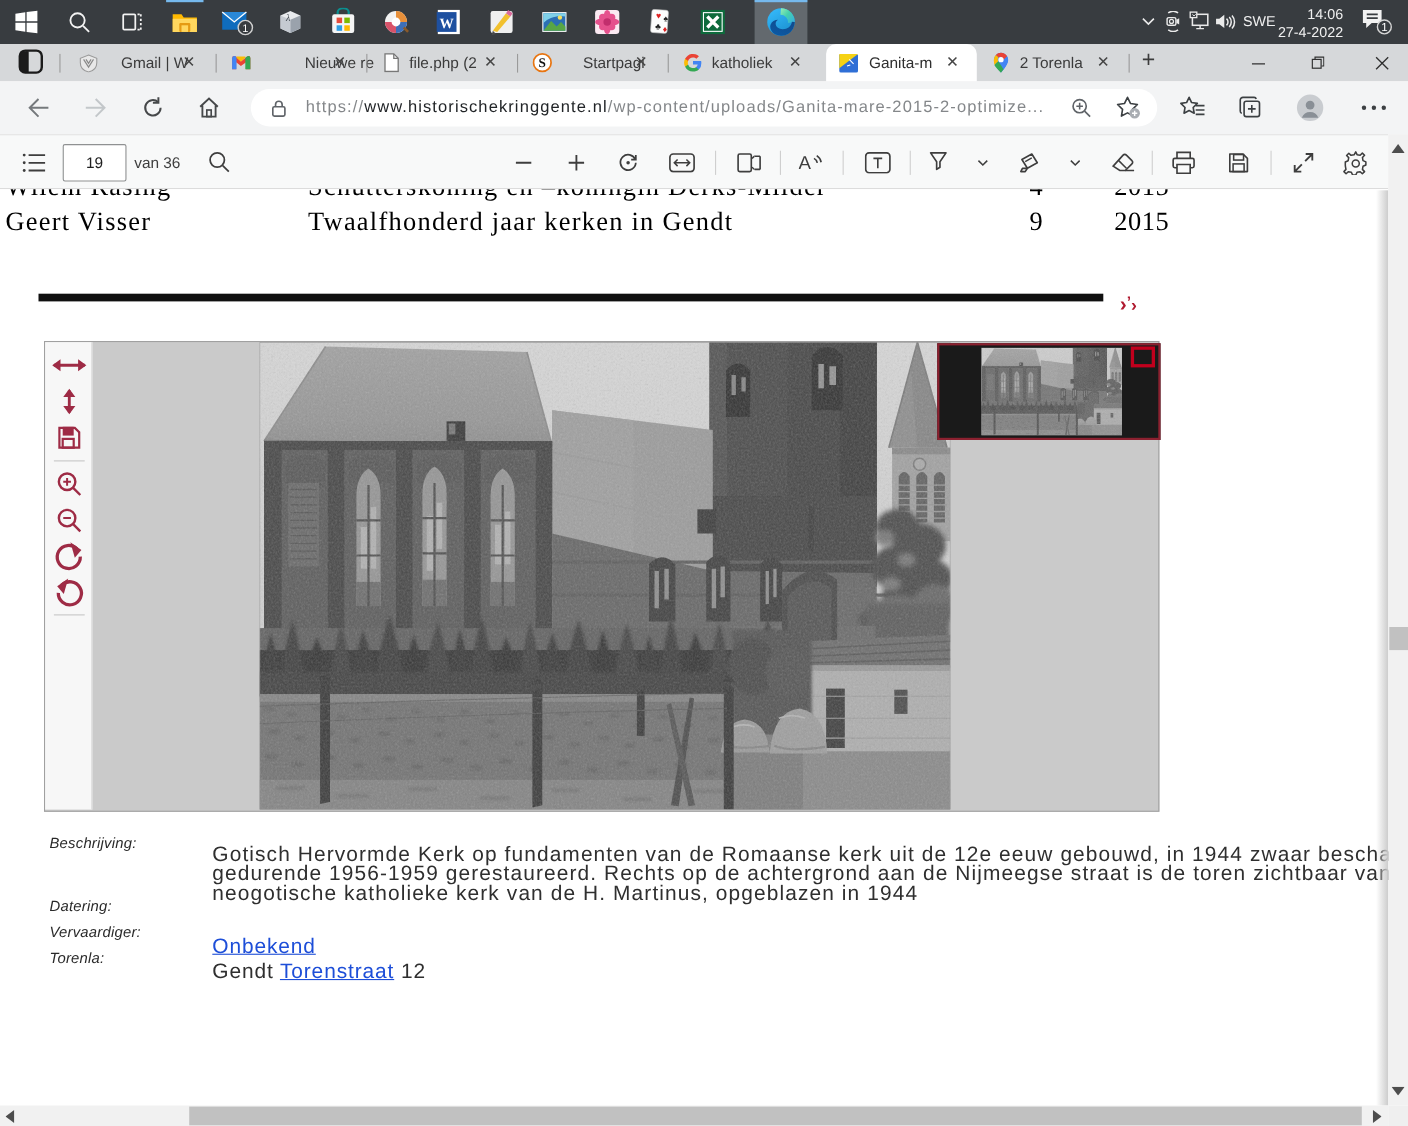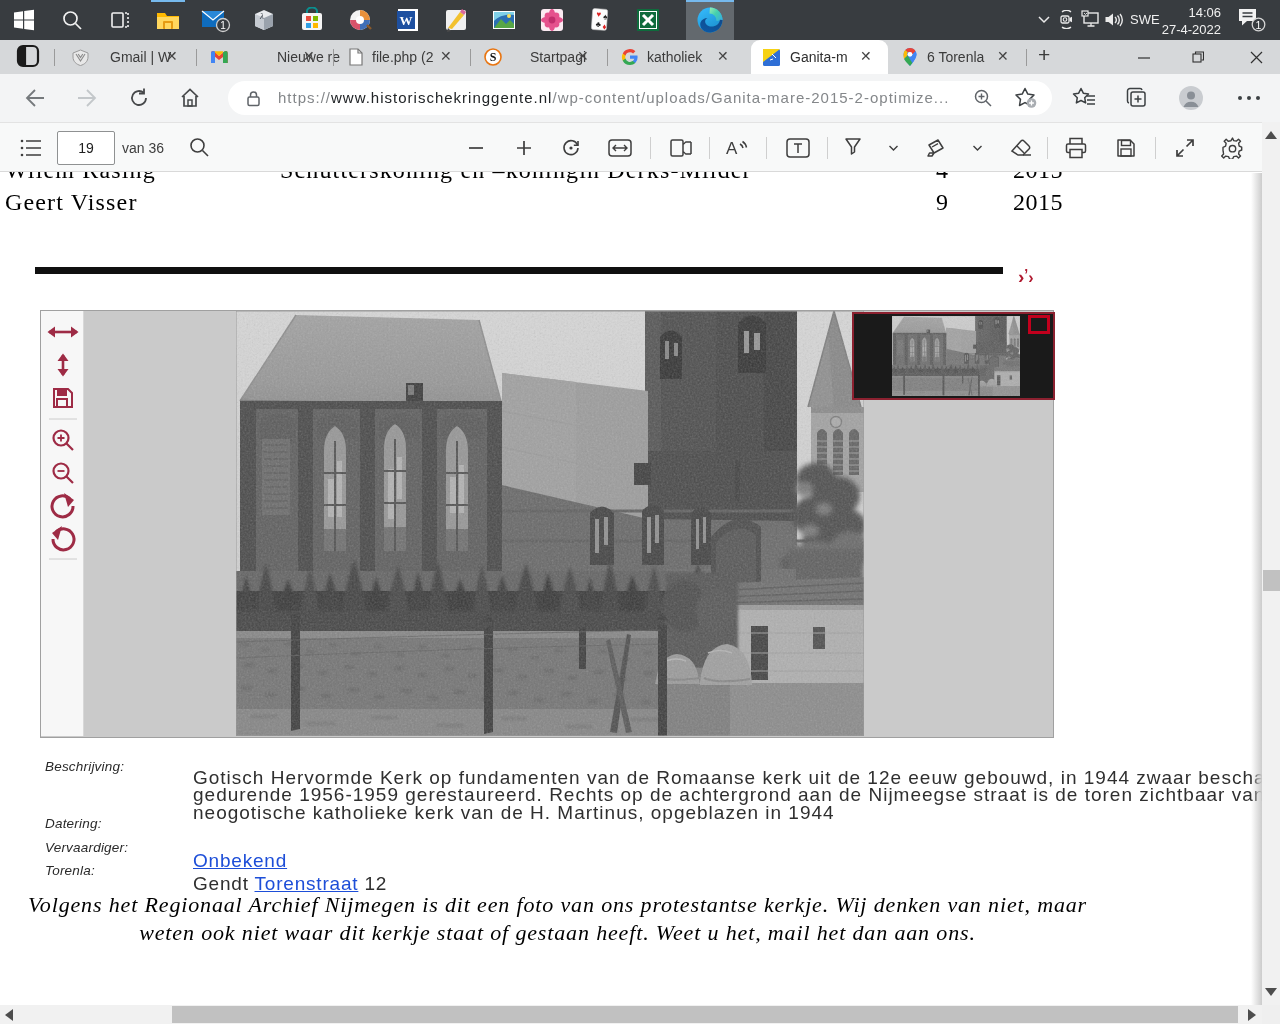--- a/index.html
+++ b/index.html
@@ -291,21 +291,21 @@
 
   <svg width="16" height="20" viewBox="0 0 16 20" style="position:absolute;left:902px;top:7px;">
       <path d="M8 1 a6.5 6.5 0 0 1 6.5 6.5 C14.5 12 8 19 8 19 S1.5 12 1.5 7.5 A6.5 6.5 0 0 1 8 1 Z" fill="#4285f4"></path>
       <path d="M8 1 a6.5 6.5 0 0 1 5.6 3.2 L9.8 8 A2.6 2.6 0 0 0 5.8 5.2 L3.2 2.9 A6.5 6.5 0 0 1 8 1 Z" fill="#ea4335"></path>
       <path d="M3.2 2.9 L5.8 5.2 A2.6 2.6 0 0 0 5.6 8.6 L2 12 A14 14 0 0 1 1.5 7.5 A6.5 6.5 0 0 1 3.2 2.9 Z" fill="#fbbc04"></path>
       <path d="M13.6 4.2 A6.5 6.5 0 0 1 14.5 7.5 C14.5 10 12.2 13.5 10.3 16 L5.6 8.6 A2.6 2.6 0 0 0 9.8 8 Z" fill="#4285f4"></path>
       <path d="M2 12 L5.6 8.6 a2.6 2.6 0 0 0 4.2-.6 l4.7-3.8" fill="none"></path>
       <path d="M8 19 C8 19 10.3 16 10.3 16 L5.6 8.6 2 12 C3.5 14.7 8 19 8 19 Z" fill="#34a853"></path>
       <circle cx="8" cy="7.3" r="2.4" fill="#fff"></circle>
     </svg>
-  <div class="tab" style="left:927px;">6 Torenla</div>
+  <div class="tab" style="left:927px;">2 Torenla</div>
   <div class="tabx" style="position:absolute;left:997px;top:8px;font-size:14px;">✕</div>
   <div class="tabsep" style="left:1026px;"></div>
   <div style="position:absolute; left:1038px; top:3px; font-size:21px; color:#3c3c3c; font-weight:300;">+</div>
 
   <svg width="12" height="12" viewBox="0 0 12 12" style="position:absolute;left:1138px;top:12px;">
       <path d="M0 6 h12" stroke="#303030" stroke-width="1.2"></path>
     </svg>
   <svg width="12" height="12" viewBox="0 0 12 12" style="position:absolute;left:1192px;top:11px;">
       <rect x="1" y="3" width="8" height="8" fill="none" stroke="#303030" stroke-width="1.1"></rect>
       <path d="M3.5 3 V1 h8 v8 h-2" fill="none" stroke="#303030" stroke-width="1.1"></path>
@@ -452,20 +452,21 @@
       <circle cx="11.5" cy="12.7" r="3.2" fill="none" stroke="#3e3e3e" stroke-width="1.4"></circle>
     </svg>
 </div>
 <div id="page">
 
   <div class="abs serif" style="left:5px; top:-15px; font-size:24px; letter-spacing:1.15px; color:#000; white-space:nowrap;">Wilem Rasing</div>
   <div class="abs serif" style="left:280px; top:-15px; font-size:24px; letter-spacing:1.15px; color:#000; white-space:nowrap;">Schutterskoning en –koningin Derks-Milder</div>
   <div class="abs serif" style="left:936px; top:-15px; font-size:24px;">4</div>
   <div class="abs serif" style="left:1013px; top:-15px; font-size:24px; letter-spacing:0.5px;">2015</div>
   <div class="abs serif" style="left:5px; top:17px; font-size:24px; letter-spacing:1.15px; color:#000; white-space:nowrap;">Geert Visser</div>
+  <div class="abs serif" style="left:280px; top:17px; font-size:24px; letter-spacing:1.15px; color:#000; white-space:nowrap;">Twaalfhonderd jaar kerken in Gendt</div>
   <div class="abs serif" style="left:936px; top:17px; font-size:24px;">9</div>
   <div class="abs serif" style="left:1013px; top:17px; font-size:24px; letter-spacing:0.5px;">2015</div>
 
   <div class="abs" style="left:35px; top:95px; width:968px; height:7px; background:#101010;"></div>
   <div class="abs" style="left:1018px; top:94px; color:#b01a30; font-size:19px; font-weight:bold;">›<span style="font-size:14px; vertical-align:4px;">’</span><span style="font-size:16px;">›</span></div>
 
 
   <div id="viewer">
     <div id="vside">
       <svg width="44" height="425" viewBox="0 0 44 425">
@@ -747,21 +748,20 @@
   </div>
 
   <div class="mlabel" style="top:587px;">Beschrijving:</div>
   <div class="abs mval" style="left:193px; top:586px; line-height:17.3px; letter-spacing:1px; white-space:nowrap;">Gotisch Hervormde Kerk op fundamenten van de Romaanse kerk uit de 12e eeuw gebouwd, in 1944 zwaar beschadigd en<br>gedurende 1956-1959 gerestaureerd. Rechts op de achtergrond aan de Nijmeegse straat is de toren zichtbaar van de<br>neogotische katholieke kerk van de H. Martinus, opgeblazen in 1944</div>
   <div class="mlabel" style="top:644px;">Datering:</div>
   <div class="mlabel" style="top:668px;">Vervaardiger:</div>
   <div class="abs mval rlink" style="left:193px; top:667px; letter-spacing:0.8px;">Onbekend</div>
   <div class="mlabel" style="top:691px;">Torenla:</div>
   <div class="abs mval" style="left:193px; top:690px; letter-spacing:0.8px;">Gendt <span class="rlink">Torenstraat</span> 12</div>
 
-  <div class="abs serif" style="left:0px; top:719px; width:1115px; text-align:center; font-style:italic; font-size:22px; letter-spacing:0.85px; color:#000; line-height:27.5px;">Volgens het Regionaal Archief Nijmegen is dit een foto van ons protestantse kerkje. Wij denken van niet, maar<br>weten ook niet waar dit kerkje staat of gestaan heeft. Weet u het, mail het dan aan ons.</div>
 </div>
 <div class="abs" style="left:1245px; top:173px; width:17px; height:832px; background:linear-gradient(to right, rgba(200,200,200,0) 35%, #cccccc);"></div>
 <div id="vscroll"></div>
 <div id="vthumb"></div>
 <div id="hscroll"></div>
 <div id="hthumb"></div>
 <svg width="12" height="8" viewBox="0 0 12 8" style="position:absolute; left:1265px; top:131px;">
     <path d="M6 0 L12 8 H0 Z" fill="#4d4d4d"></path>
   </svg>
 <svg width="12" height="8" viewBox="0 0 12 8" style="position:absolute; left:1265px; top:988px;">

